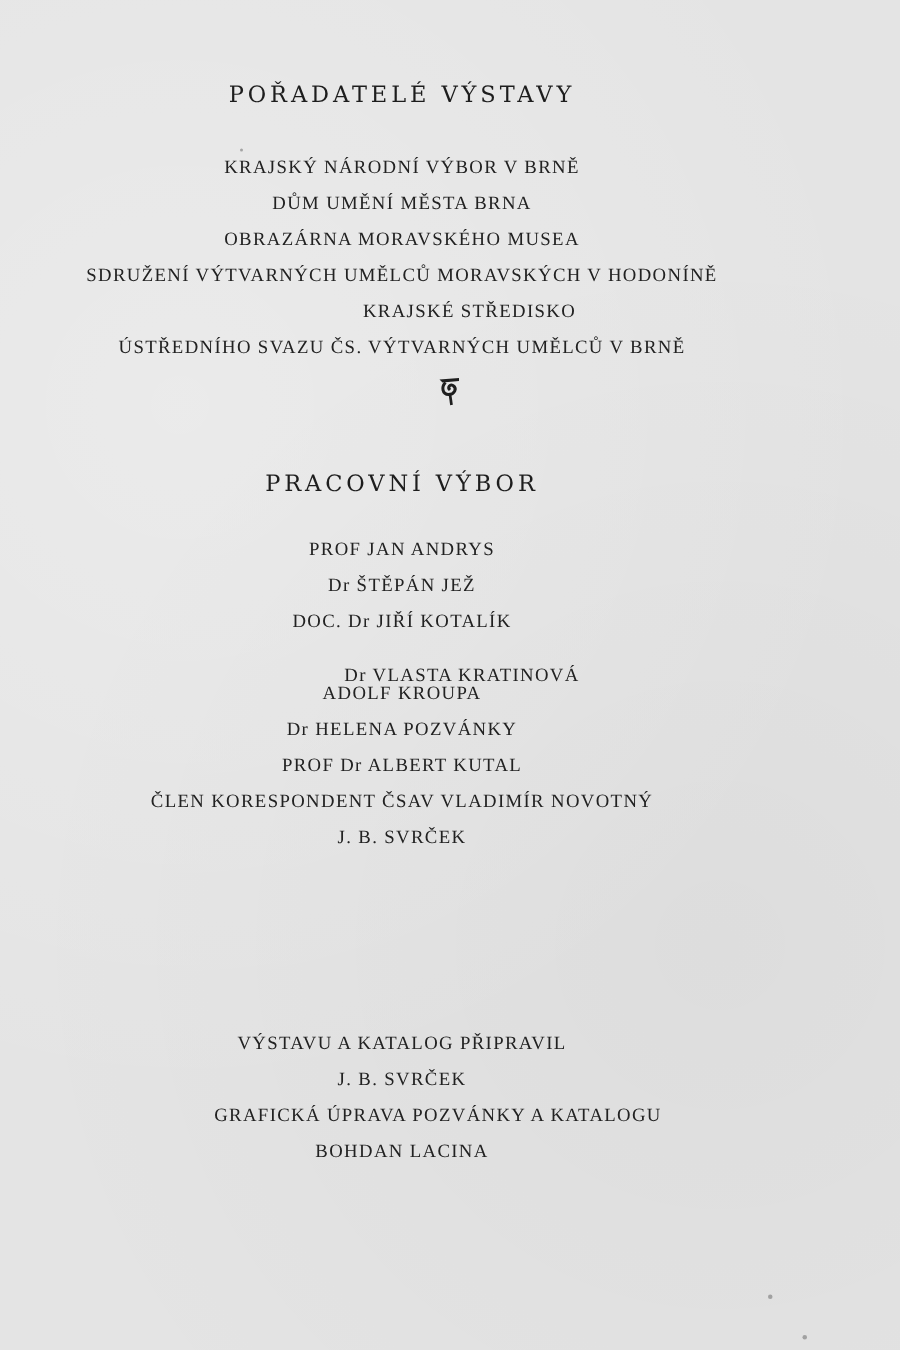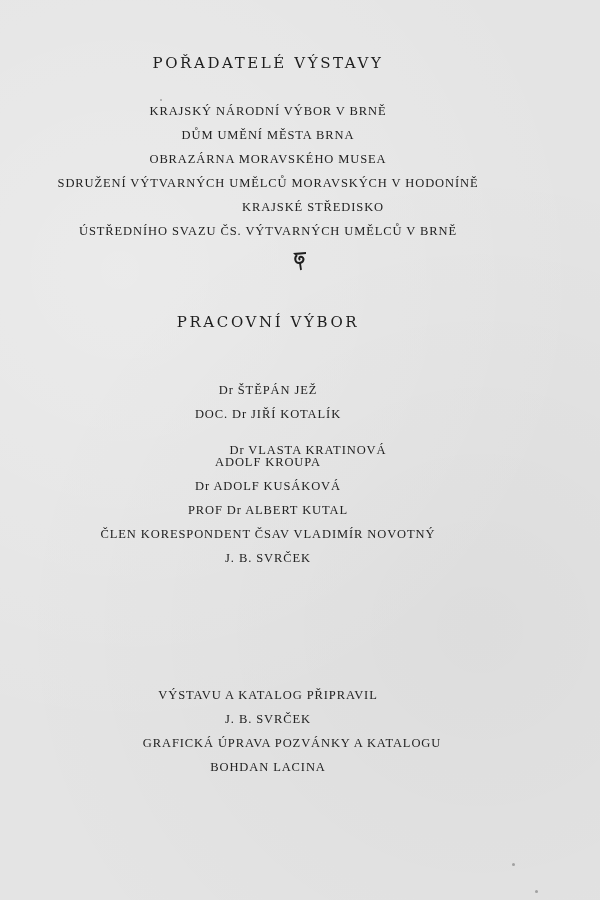--- a/index.html
+++ b/index.html
@@ -76,25 +76,26 @@
   <div class="line body-line" style="top:224px;">ÚSTŘEDNÍHO SVAZU ČS. VÝTVARNÝCH UMĚLCŮ V BRNĚ</div>
 
   <svg class="ornament" viewBox="0 0 18 22">
     <path d="M2 3 L15 2 L15 4 L4 5 Z" fill="#1f1f1f"></path>
     <path d="M6 5 C3 8, 4 13, 8 13 C12 13, 14 9, 11 7 C9 6, 7 8, 9 10" fill="none" stroke="#1f1f1f" stroke-width="2"></path>
     <path d="M9 13 L10 20" stroke="#1f1f1f" stroke-width="1.8"></path>
   </svg>
 
   <div class="line heading" style="top:313px;">PRACOVNÍ VÝBOR</div>
 
+  <div class="line body-line" style="top:359px;">PROF  JAN ANDRYS</div>
   <div class="line body-line" style="top:383px;text-align:center;">Dr ŠTĚPÁN JEŽ</div>
   <div class="line body-line" style="top:407px;">DOC. Dr JIŘÍ KOTALÍK</div>
   <div class="line body-line" style="top:443px;padding-left:40px;">Dr VLASTA KRATINOVÁ</div>
   <div class="line body-line" style="top:455px;">ADOLF KROUPA</div>
-  <div class="line body-line" style="top:479px;">Dr ADOLF KUSÁKOVÁ</div>
+  <div class="line body-line" style="top:479px;">Dr HELENA POZVÁNKY</div>
   <div class="line body-line" style="top:503px;">PROF  Dr ALBERT KUTAL</div>
   <div class="line body-line" style="top:527px;">ČLEN KORESPONDENT ČSAV VLADIMÍR NOVOTNÝ</div>
   <div class="line body-line" style="top:551px;">J. B. SVRČEK</div>
 
   <div class="line body-line" style="top:688px;">VÝSTAVU A KATALOG PŘIPRAVIL</div>
   <div class="line body-line" style="top:712px;">J. B. SVRČEK</div>
   <div class="line body-line" style="top:736px;padding-left:24px;">GRAFICKÁ ÚPRAVA POZVÁNKY A KATALOGU</div>
   <div class="line body-line" style="top:760px;">BOHDAN LACINA</div>
 
   <div class="speck" style="left:512px; top:863px;"></div>

